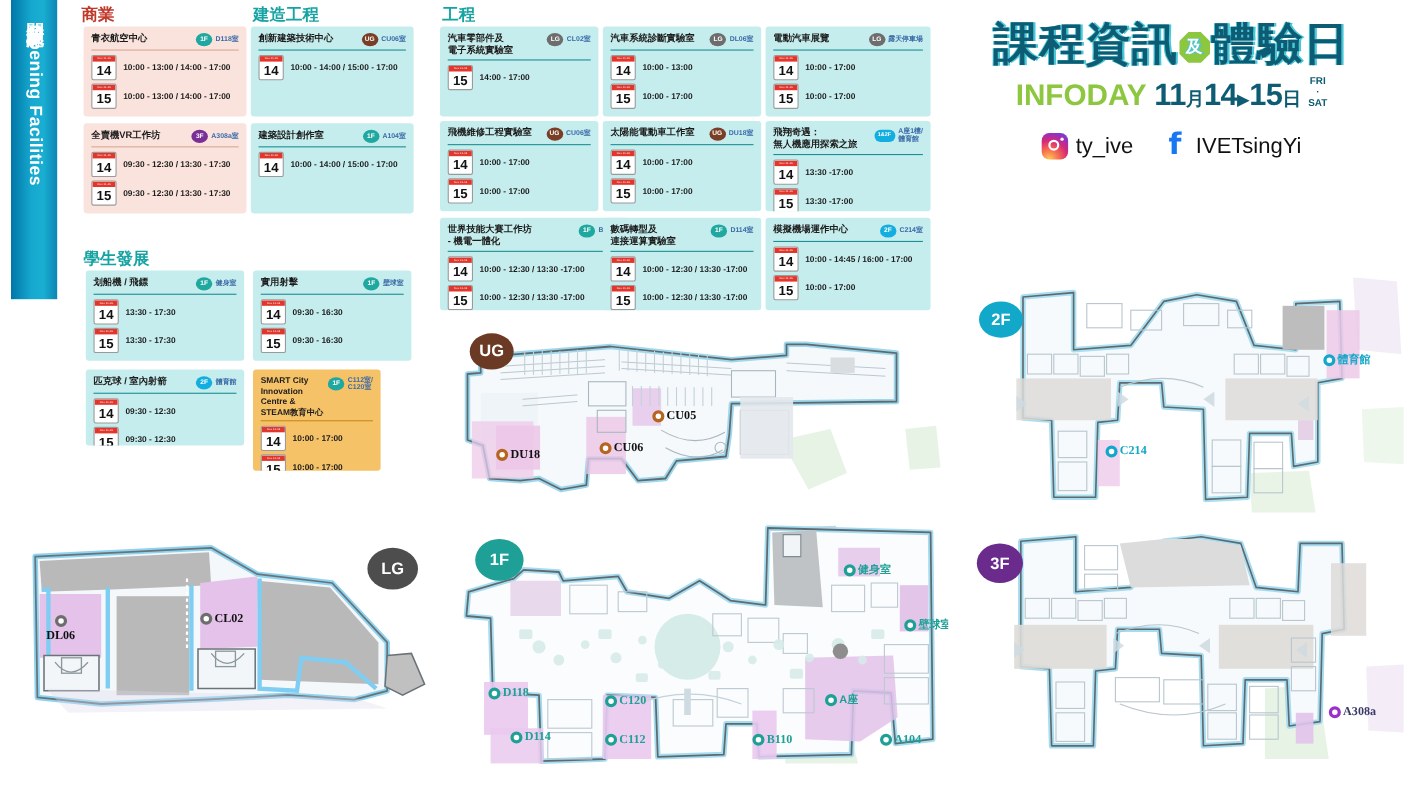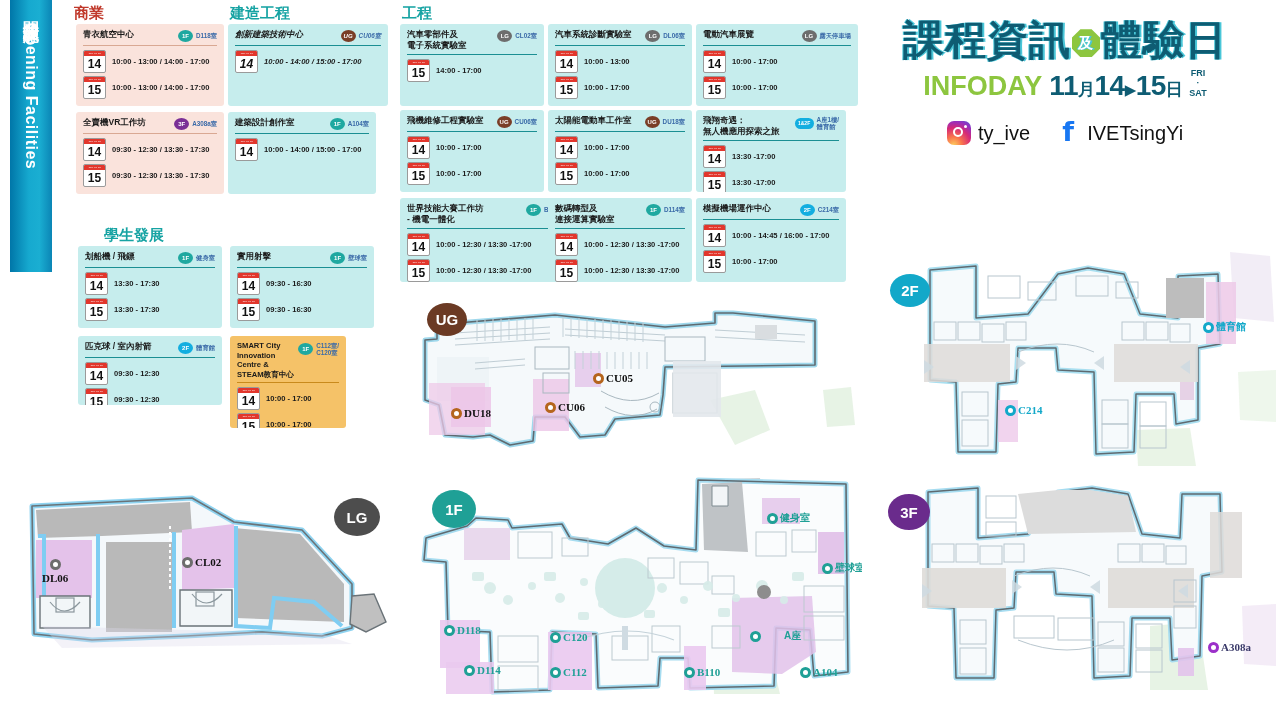--- a/index.html
+++ b/index.html
@@ -22,21 +22,21 @@
     color:#fff;font-size:16px;letter-spacing:2px;font-weight:bold;
     padding-top:8px;line-height:42px;white-space:nowrap;
   }
   .sidebar-text .en{font-weight:bold;letter-spacing:0.5px;}
 
   
   .sec-title{position:absolute;font-size:15px;font-weight:bold;white-space:nowrap;}
   .sec-biz{left:74px;top:4px;color:#c0392b;}
   .sec-con{left:230px;top:4px;color:#16a3a3;}
   .sec-eng{left:402px;top:4px;color:#16a3a3;}
-  .sec-stu{left:76px;top:226px;color:#16a3a3;margin-left:28px;}
+  .sec-stu{left:76px;top:226px;color:#16a3a3;}
 
   
   .card{position:absolute;border-radius:3px;box-sizing:border-box;padding:5px 7px 4px 7px;overflow:hidden;}
   .card.pink{background:#fae3dc;}
   .card.teal{background:#c6eded;}
   .card.orange{background:#f5c268;}
 
   .card-head{display:flex;align-items:flex-start;justify-content:space-between;gap:4px;}
   .card-name{
     font-size:8.5px;font-weight:bold;color:#1b1b1b;line-height:11px;
@@ -180,21 +180,21 @@
         <div class="day-row">
           <div class="cal">
             <div class="cal-top">
               <span>Nov 11-15</span>
             </div>
             <div class="cal-num">15</div>
           </div>
           <div class="times">09:30 - 12:30 / 13:30 - 17:30</div>
         </div>
       </div>
-      <div class="card teal" style="left: 228px; top: 24px; width: 160px; height: 82px; font-style: italic;">
+      <div class="card teal" style="left: 228px; top: 24px; width: 148px; height: 82px;">
         <div class="card-head">
           <div class="card-name">創新建築技術中心</div>
           <div class="badge-wrap">
             <span class="fl-badge fl-ug">UG</span>
             <span class="room">CU06室</span>
           </div>
         </div>
         <div class="rule teal"></div>
         <div class="day-row">
           <div class="cal">
@@ -266,21 +266,21 @@
         <div class="day-row">
           <div class="cal">
             <div class="cal-top">
               <span>Nov 11-15</span>
             </div>
             <div class="cal-num">15</div>
           </div>
           <div class="times">10:00 - 17:00</div>
         </div>
       </div>
-      <div class="card teal" style="left: 696px; top: 24px; width: 162px; height: 82px;">
+      <div class="card teal" style="left: 696px; top: 24px; width: 150px; height: 82px;">
         <div class="card-head">
           <div class="card-name">電動汽車展覽</div>
           <div class="badge-wrap">
             <span class="fl-badge fl-lg">LG</span>
             <span class="room">露天停車場</span>
           </div>
         </div>
         <div class="rule teal"></div>
         <div class="day-row">
           <div class="cal">
@@ -838,21 +838,21 @@
         <div class="pin" style="left: 32px; top: 148px; color: rgb(31, 160, 150);">
           <span class="dot"></span>
           <span class="lab" style="color: rgb(31, 160, 150);">D118</span>
         </div>
         <div class="pin" style="left: 138px; top: 155px; color: rgb(31, 160, 150);">
           <span class="dot"></span>
           <span class="lab" style="color: rgb(31, 160, 150);">C120</span>
         </div>
         <div class="pin cn" style="left: 338px; top: 153px; color: rgb(31, 160, 150);">
           <span class="dot"></span>
-          <span class="lab" style="color: rgb(31, 160, 150); margin-left: 21px;">A座</span>
+          <span class="lab" style="color: rgb(31, 160, 150);">A座</span>
         </div>
         <div class="pin" style="left: 52px; top: 188px; color: rgb(31, 160, 150);">
           <span class="dot"></span>
           <span class="lab" style="color: rgb(31, 160, 150);">D114</span>
         </div>
         <div class="pin" style="left: 138px; top: 190px; color: rgb(31, 160, 150);">
           <span class="dot"></span>
           <span class="lab" style="color: rgb(31, 160, 150);">C112</span>
         </div>
         <div class="pin" style="left: 272px; top: 190px; color: rgb(31, 160, 150);">

